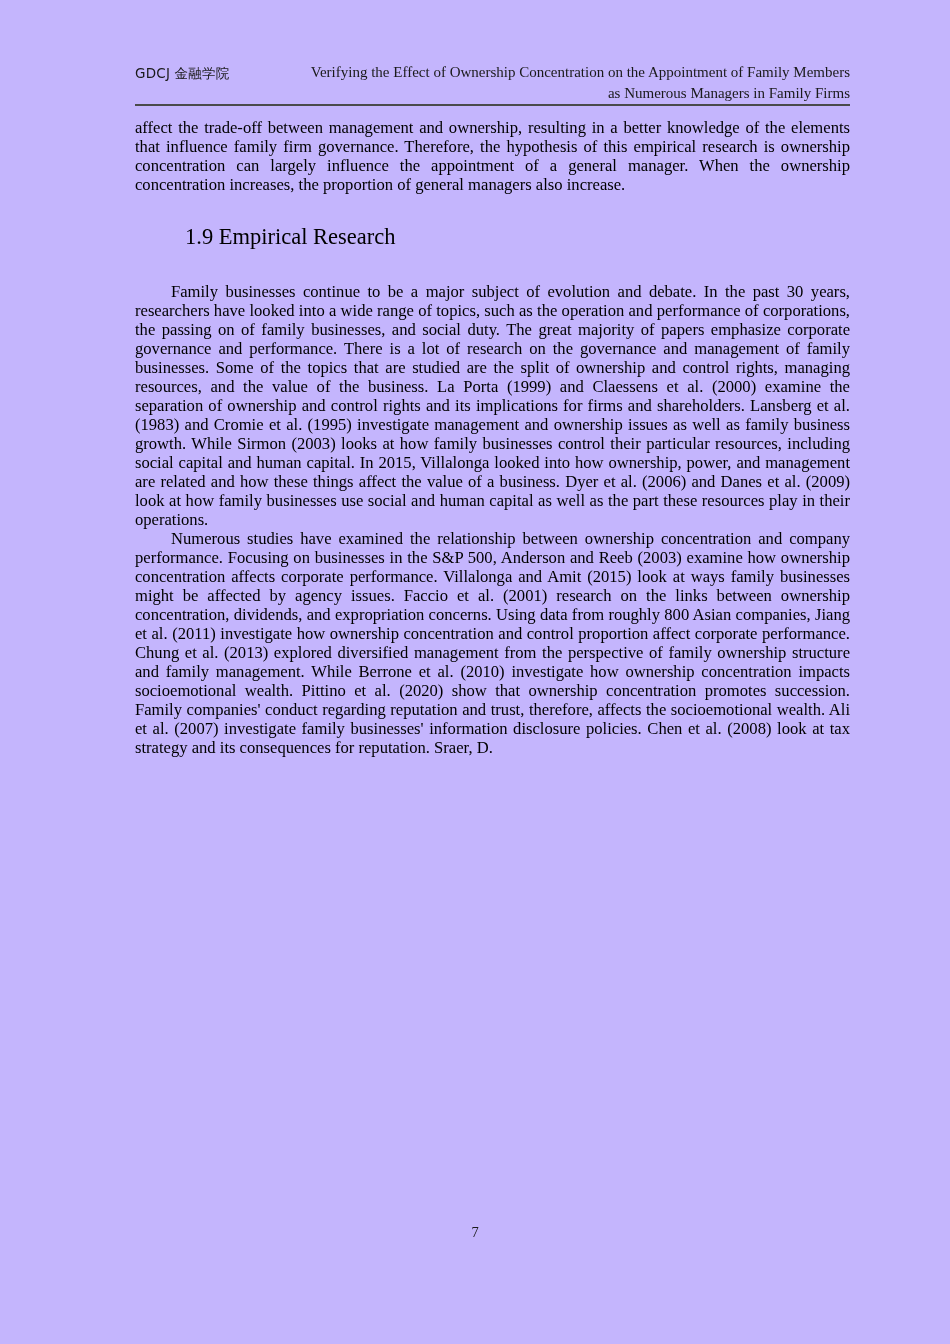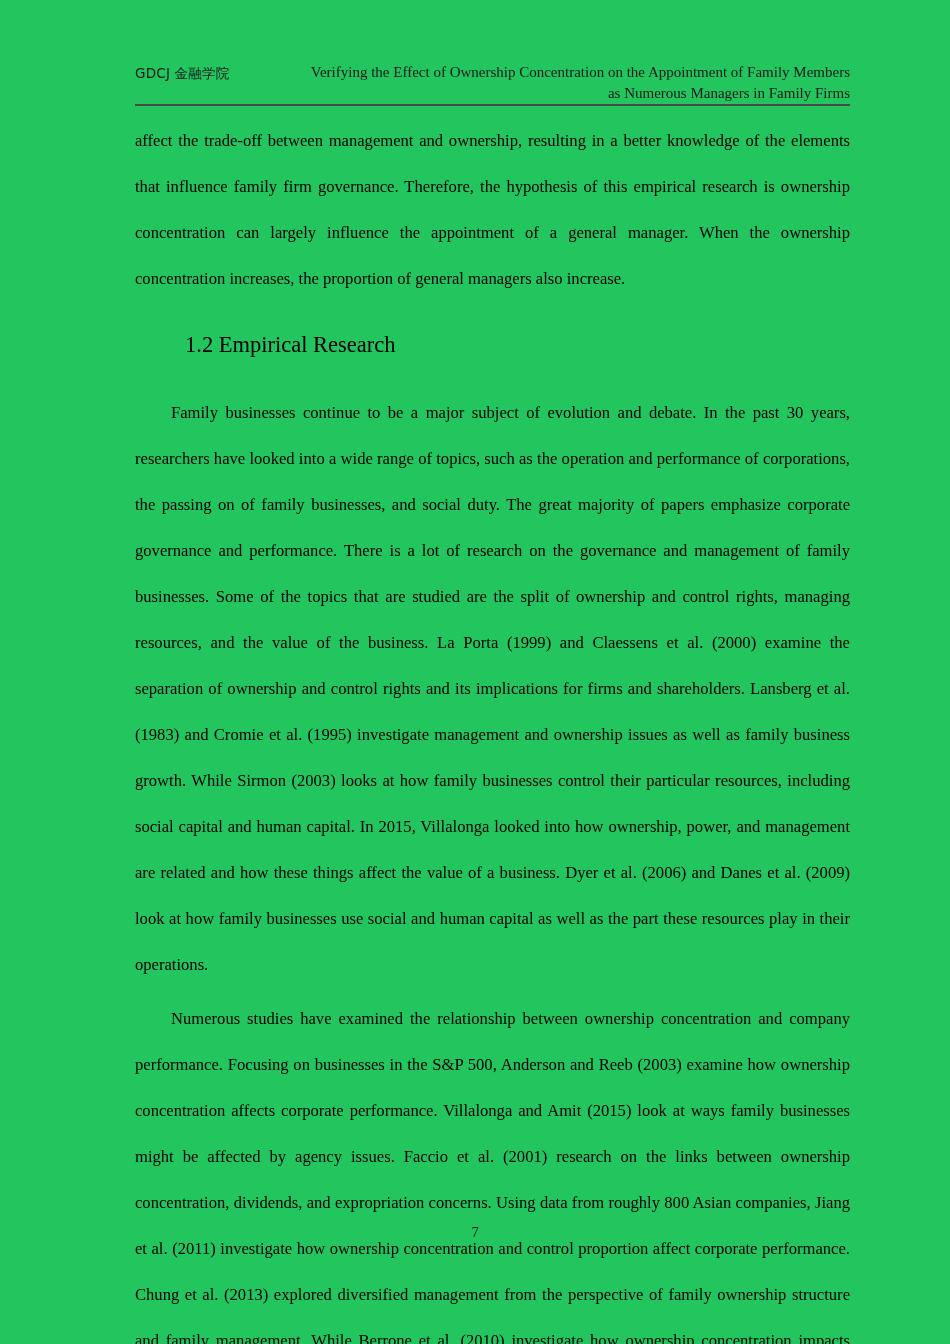--- a/index.html
+++ b/index.html
@@ -4,21 +4,21 @@
 <style>
   html, body {
     margin: 0;
     padding: 0;
     background: #ffffff;
   }
   .page {
     position: relative;
     width: 950px;
     height: 1344px;
-    background: #22c55e;
+    background: #c4b5fd;
     overflow: hidden;
     box-sizing: border-box;
   }
 
   
   .page-header {
     position: absolute;
     left: 135px;
     top: 62px;
     width: 715px;
@@ -59,33 +59,33 @@
   
   .body-col {
     position: absolute;
     left: 135px;
     top: 118px;
     width: 715px;
   }
   p.para {
     font-family: "Liberation Serif", "DejaVu Serif", serif;
     font-size: 16.6px;
-    line-height: 46px;
+    line-height: 19px;
     color: #000000;
     text-align: justify;
     text-justify: inter-word;
     margin: 0;
     hyphens: none;
     word-spacing: 0;
   }
   p.para.indent {
     text-indent: 36px;
   }
   p.para.tight-follow {
-    margin-top: 8px;
+    margin-top: 0;
   }
 
   h2.section-heading {
     font-family: "Liberation Serif", "DejaVu Serif", serif;
     font-size: 22.5px;
     line-height: 30px;
     font-weight: normal;
     color: #000000;
     margin: 0;
     padding-left: 50px;
@@ -120,21 +120,21 @@
   </div>
 
   <div class="header-rule"></div>
 
   <div class="body-col">
 
     <p class="para">affect the trade-off between management and ownership, resulting in a better knowledge of the elements that influence family firm governance. Therefore, the hypothesis of this empirical research is ownership concentration can largely influence the appointment of a general manager. When the ownership concentration increases, the proportion of general managers also increase.</p>
 
     <div class="gap-before-heading"></div>
 
-    <h2 class="section-heading">1.2 Empirical  Research</h2>
+    <h2 class="section-heading">1.9 Empirical  Research</h2>
 
     <div class="gap-after-heading"></div>
 
     <p class="para indent">Family businesses continue to be a major subject of evolution and debate. In the past 30 years, researchers have looked into a wide range of topics, such as the operation and performance of corporations, the passing on of family businesses, and social duty. The great majority of papers emphasize corporate governance and performance. There is a lot of research on the governance and management of family businesses. Some of the topics that are studied are the split of ownership and control rights, managing resources, and the value of the business. La Porta (1999) and Claessens et al. (2000) examine the separation of ownership and control rights and its implications for firms and shareholders. Lansberg et al. (1983) and Cromie et al. (1995) investigate management and ownership issues as well as family business growth. While Sirmon (2003) looks at how family businesses control their particular resources, including social capital and human capital. In 2015, Villalonga looked into how ownership, power, and management are related and how these things affect the value of a business. Dyer et al. (2006) and Danes et al. (2009) look at how family businesses use social and human capital as well as the part these resources play in their operations.</p>
 
     <p class="para indent tight-follow">Numerous studies have examined the relationship between ownership concentration and company performance. Focusing on businesses in the S&amp;P 500, Anderson and Reeb (2003) examine how ownership concentration affects corporate performance. Villalonga and Amit (2015) look at ways family businesses might be affected by agency issues. Faccio et al. (2001) research on the links between ownership concentration, dividends, and expropriation concerns. Using data from roughly 800 Asian companies, Jiang et al. (2011) investigate how ownership concentration and control proportion affect corporate performance. Chung et al. (2013) explored diversified management from the perspective of family ownership structure and family management. While Berrone et al. (2010) investigate how ownership concentration impacts socioemotional wealth. Pittino et al. (2020) show that ownership concentration promotes succession. Family companies' conduct regarding reputation and trust, therefore, affects the socioemotional wealth. Ali et al. (2007) investigate family businesses' information disclosure policies. Chen et al. (2008) look at tax strategy and its consequences for reputation. Sraer, D.</p>
 
   </div>
 
   <div class="page-number">7</div>

